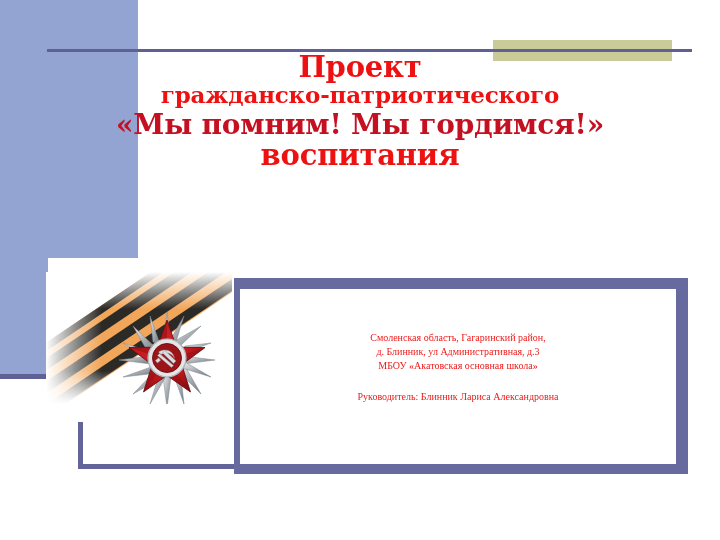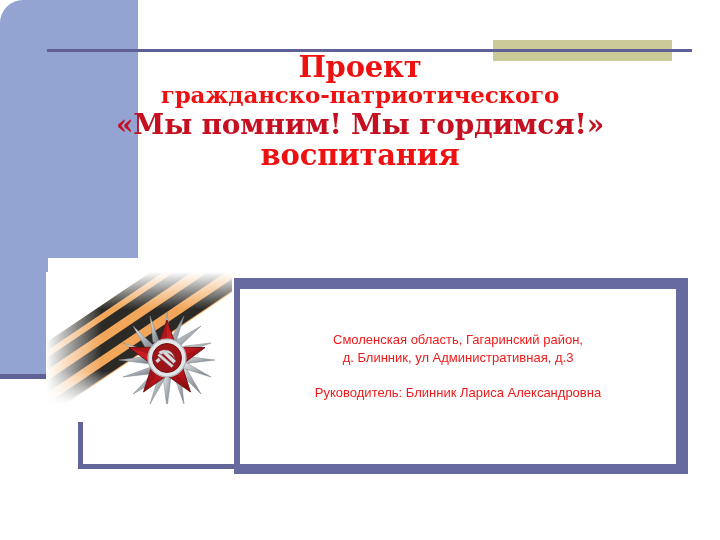--- a/index.html
+++ b/index.html
@@ -9,21 +9,20 @@
   }
   body {
     font-family: "Liberation Sans", sans-serif;
   }
   #slide {
     position: relative;
     width: 720px;
     height: 540px;
     background: #ffffff;
     overflow: hidden;
-    border-radius: 23px;
   }
 
   
   .sidebar-upper {
     position: absolute;
     left: 0;
     top: 0;
     width: 138px;
     height: 258px;
     background: #93a3d2;
@@ -136,22 +135,22 @@
     background: #ffffff;
     overflow: hidden;
   }
   .info-text {
     position: absolute;
     left: 0;
     right: 0;
     top: 42px;
     text-align: center;
     color: #ee1a1a;
-    font-family: Liberation Sans, sans-serif;
-    font-size: 13px;
+    font-family: Liberation Serif, serif;
+    font-size: 10px;
     line-height: 1.42;
   }
   .info-text .addr { display: block; }
   .info-text .spacer { display: block; height: 16px; }
   .info-text .lead { display: block; }
 </style>
 </head>
 <body>
 
 <div id="slide">
@@ -261,19 +260,20 @@
         </g>
       </g>
     </svg>
   </div>
 
   <div class="info-box">
     <div class="info-box-inner">
       <div class="info-text">
         <span class="addr">Смоленская область, Гагаринский район,</span>
         <span class="addr"> д. Блинник, ул Административная,  д.3</span>
+        <span class="addr"> МБОУ «Акатовская основная школа»</span>
         <span class="spacer"></span>
         <span class="lead">Руководитель: Блинник  Лариса Александровна</span>
       </div>
     </div>
   </div>
 
 </div>
 
 </body></html>

